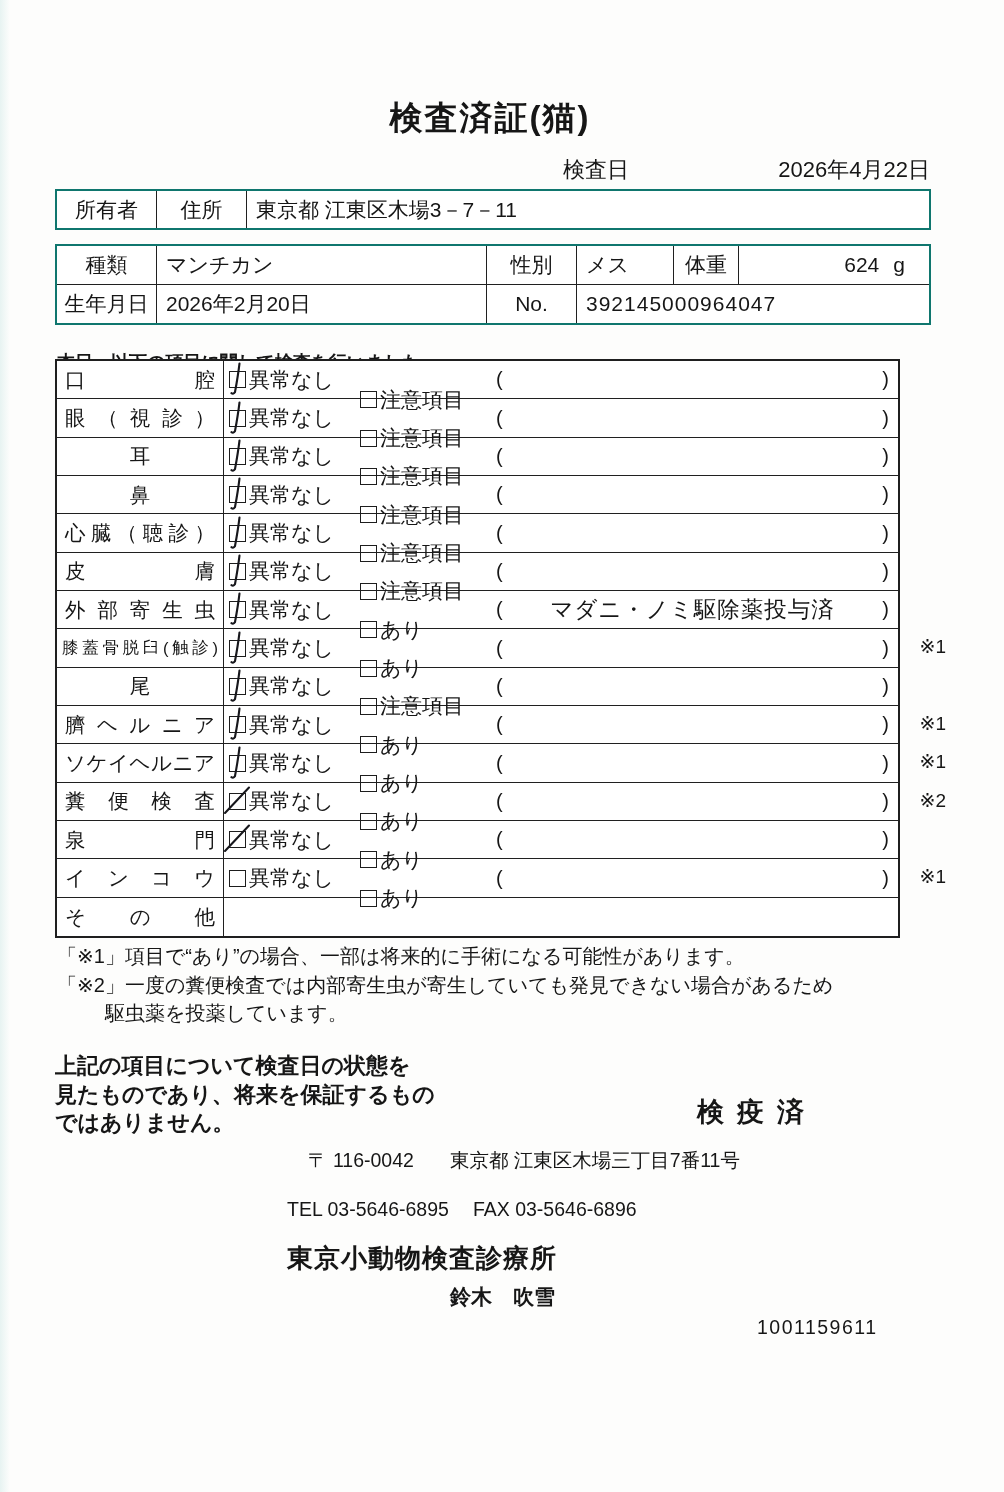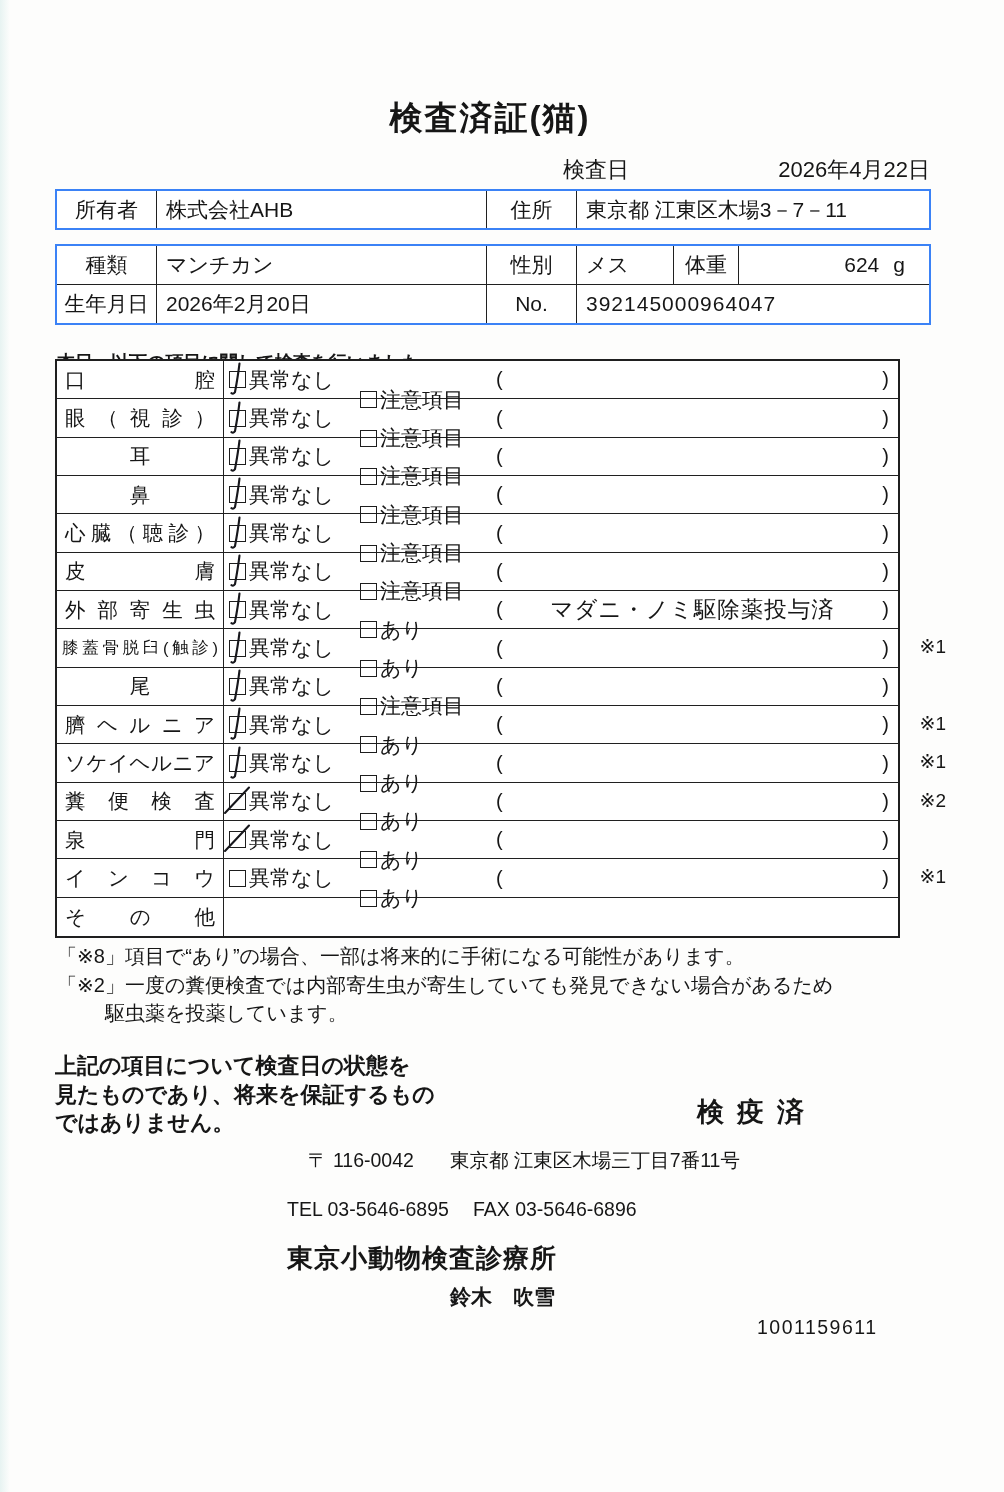--- a/index.html
+++ b/index.html
@@ -13,21 +13,21 @@
   body::before{content:"";position:absolute;left:0;top:0;width:10px;height:100%;
     background:linear-gradient(90deg,rgba(190,225,222,.35),rgba(190,225,222,0));pointer-events:none;}
   .abs{position:absolute;}
 
   .doc-title{left:0;top:96px;width:980px;text-align:center;
     font-size:33px;font-weight:700;letter-spacing:2px;}
 
   .insp-label{left:563px;top:155px;font-size:22px;font-weight:500;}
   .insp-date{top:155px;right:74px;font-size:22px;font-weight:500;}
 
-  .tbl{border:2px solid #3b82f6;background:#fff;display:flex;box-sizing:border-box;}
+  .tbl{border:2px solid #0f766e;background:#fff;display:flex;box-sizing:border-box;}
   .cell{display:flex;align-items:center;box-sizing:border-box;height:100%;font-size:21px;}
   .cell.lab{justify-content:center;font-weight:500;}
   .cell.val{padding-left:9px;}
   .bR{border-right:1.5px solid #202020;}
   .bB{border-bottom:1.5px solid #202020;justify-content:flex-end;}
 
   .owner-tbl{left:55px;top:189px;width:876px;height:41px;}
   .pet-tbl{left:55px;top:244px;width:876px;height:81px;flex-direction:column;}
   .pet-row{display:flex;flex:1;}
   .w100{width:100px;} .w330{width:330px;} .w90{width:90px;} .w97{width:97px;} .w65{width:65px;}
@@ -73,21 +73,20 @@
 </head>
 <body>
 
 <div class="abs doc-title">検査済証(猫)</div>
 
 <div class="abs insp-label">検査日</div>
 <div class="abs insp-date">2026年4月22日</div>
 
 <div class="abs tbl owner-tbl">
   <div class="cell lab bR w100">所有者</div>
-  <div class="cell val bR w330">株式会社AHB</div>
   <div class="cell lab bR w90">住所</div>
   <div class="cell val grow">東京都 江東区木場3－7－11</div>
 </div>
 
 <div class="abs tbl pet-tbl">
   <div class="pet-row bB">
     <div class="cell lab bR w100">種類</div>
     <div class="cell val bR w330">マンチカン</div>
     <div class="cell lab bR w90">性別</div>
     <div class="cell val bR w97">メス</div>
@@ -483,21 +482,21 @@
       <div class="elabel justify">
         <span>そ</span>
         <span>の</span>
         <span>他</span>
       </div>
       <div class="econtent"></div>
     </div>
   </div>
 
 <div class="abs footnotes">
-  <div>「※8」項目で“あり”の場合、一部は将来的に手術になる可能性があります。</div>
+  <div>「※1」項目で“あり”の場合、一部は将来的に手術になる可能性があります。</div>
   <div>「※2」一度の糞便検査では内部寄生虫が寄生していても発見できない場合があるため</div>
   <div class="fn-indent">駆虫薬を投薬しています。</div>
 </div>
 
 <div class="abs disclaimer">
   <div>上記の項目について検査日の状態を</div>
   <div>見たものであり、将来を保証するもの</div>
   <div>ではありません。</div>
 </div>
 

